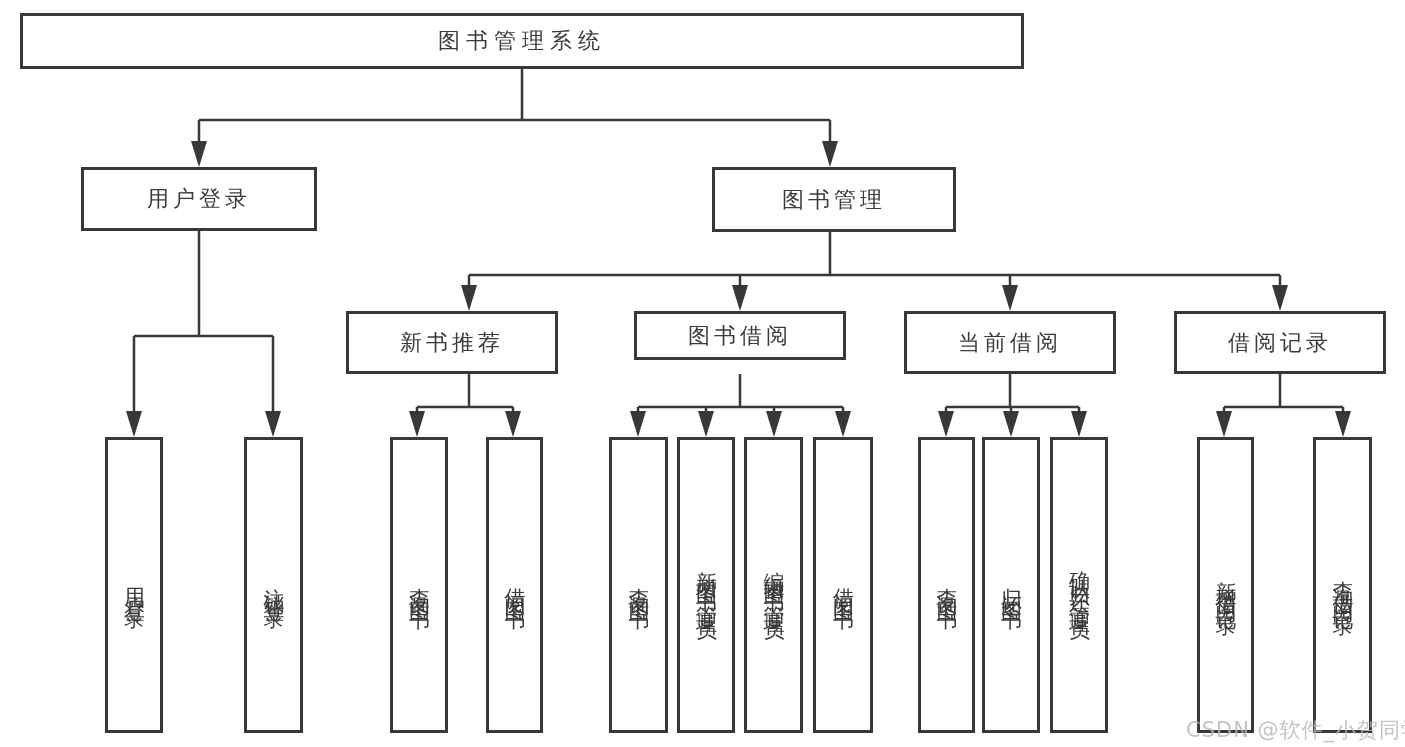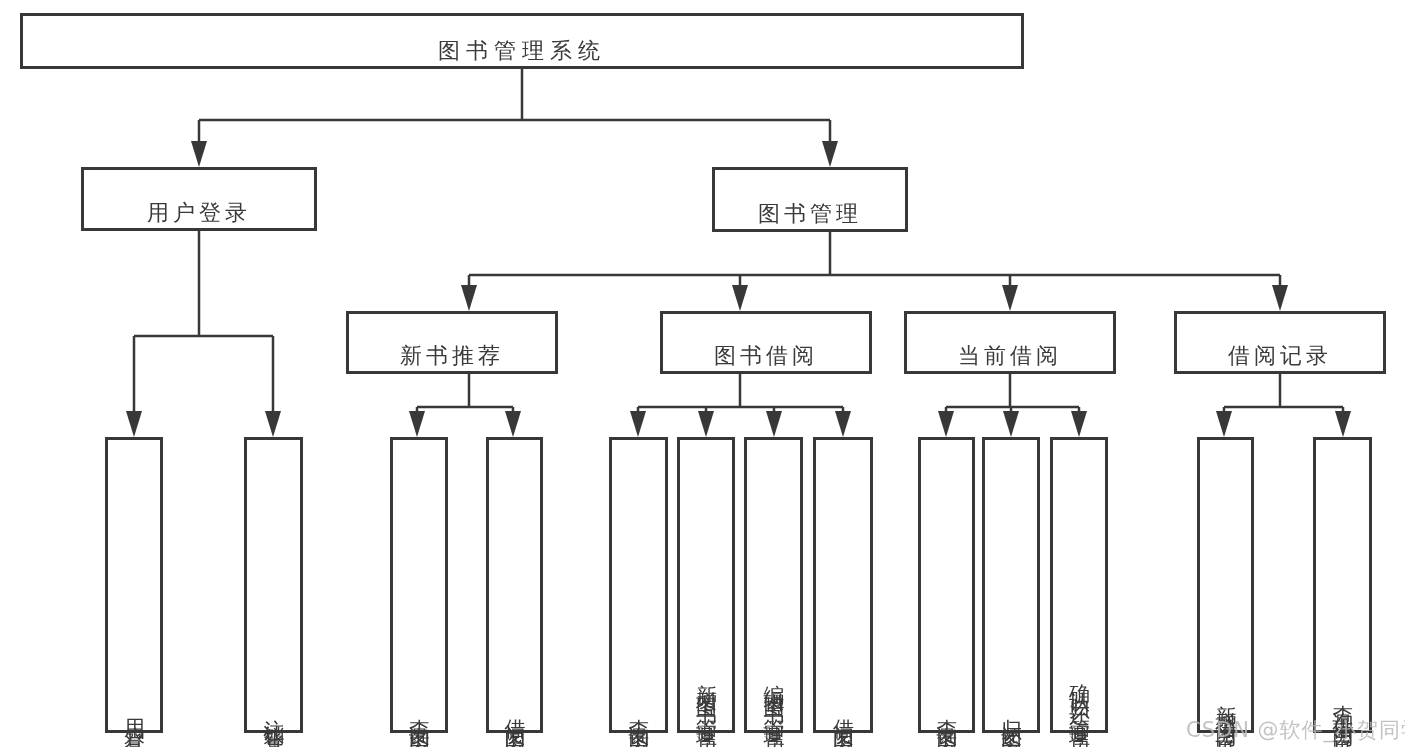--- a/index.html
+++ b/index.html
@@ -15,21 +15,21 @@
     position: absolute;
     left: 0; top: 0;
     width: 1405px; height: 747px;
   }
   .node {
     position: absolute;
     box-sizing: border-box;
     border: 3px solid #383838;
     background: #ffffff;
     display: flex;
-    align-items: flex-end;
+    align-items: center;
     justify-content: center;
     color: #3a3a3a;
     font-size: 22px;
     letter-spacing: 4px;
     text-align: center;
     white-space: nowrap;
   }
   .node.root { letter-spacing: 6px; }
   .leaf {
     font-size: 21px;
@@ -37,23 +37,23 @@
   }
   .leaf .vtext {
     writing-mode: vertical-rl;
     text-orientation: mixed;
     letter-spacing: 7px;
     line-height: 1;
   }
   
   .n-root  { left: 20px;   top: 13px;  width: 1004px; height: 56px; }
   .n-l2a   { left: 81px;   top: 167px; width: 236px;  height: 64px; }
-  .n-l2b   { left: 712px;  top: 167px; width: 196px;  height: 65px; }
+  .n-l2b   { left: 712px;  top: 167px; width: 244px;  height: 65px; }
   .n-l3a   { left: 346px;  top: 311px; width: 212px;  height: 63px; }
-  .n-l3b   { left: 634px;  top: 311px; width: 212px;  height: 63px; margin-left: 26px; }
+  .n-l3b   { left: 634px;  top: 311px; width: 212px;  height: 49px; }
   .n-l3c   { left: 904px;  top: 311px; width: 212px;  height: 63px; }
   .n-l3d   { left: 1174px; top: 311px; width: 212px;  height: 63px; }
   .n-g1a   { left: 105px;  top: 437px; width: 58px;   height: 296px; }
   .n-g1b   { left: 244px;  top: 437px; width: 59px;   height: 296px; }
   .n-g2a   { left: 390px;  top: 437px; width: 58px;   height: 296px; }
   .n-g2b   { left: 486px;  top: 437px; width: 57px;   height: 296px; }
   .n-g3a   { left: 609px;  top: 437px; width: 59px;   height: 296px; }
   .n-g3b   { left: 677px;  top: 437px; width: 58px;   height: 296px; }
   .n-g3c   { left: 744px;  top: 437px; width: 59px;   height: 296px; }
   .n-g3d   { left: 813px;  top: 437px; width: 60px;   height: 296px; }

